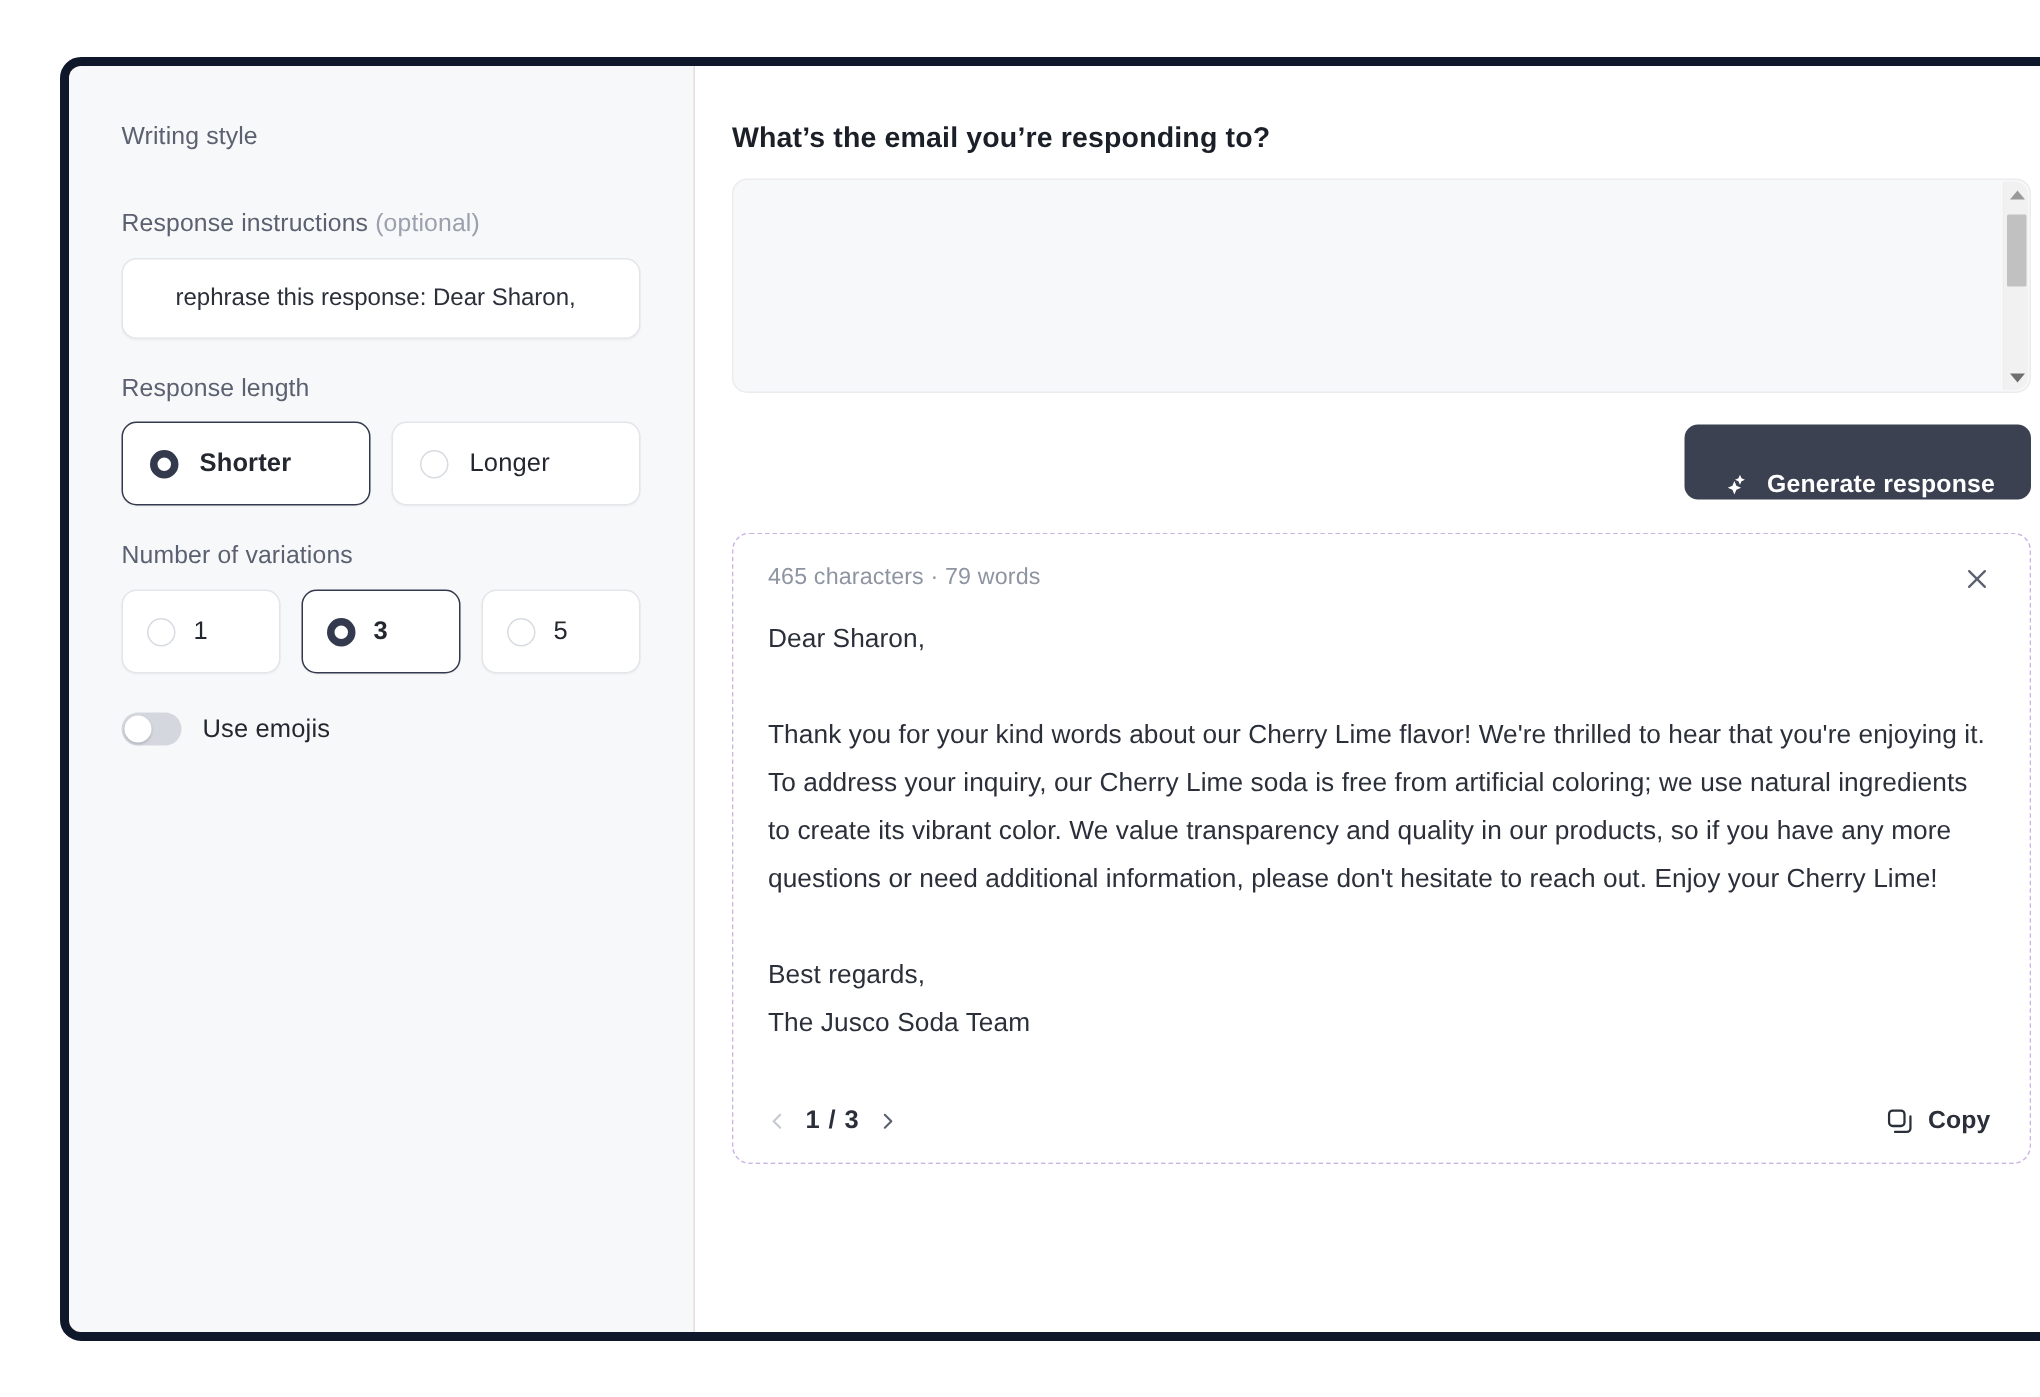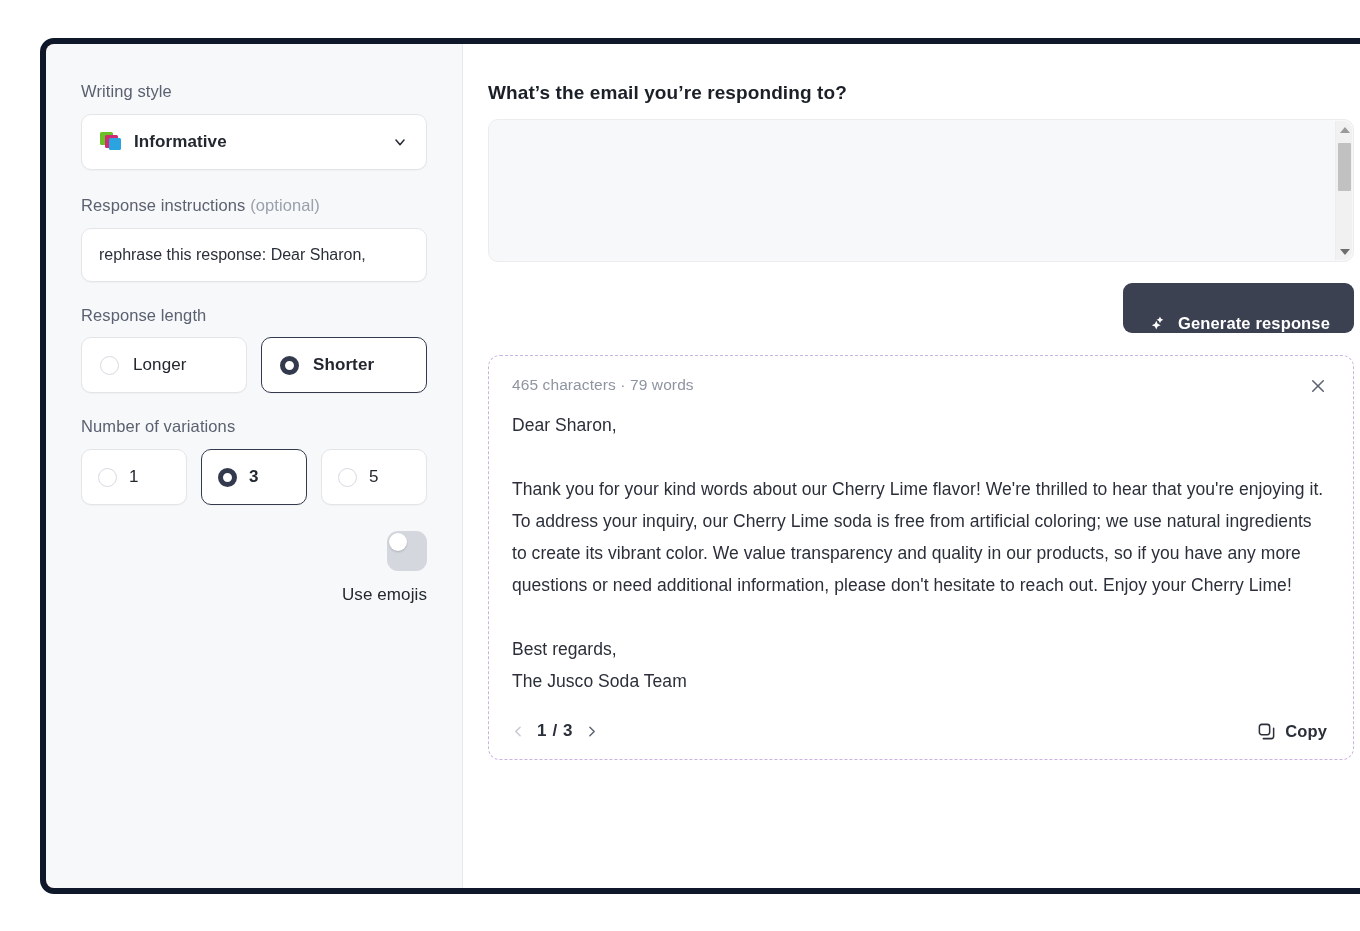--- a/index.html
+++ b/index.html
@@ -69,21 +69,21 @@
   .spacer-24 { height: 26px; }
   .spacer-22 { height: 24px; }
   .spacer-20 { height: 24px; }
 
   .text-input {
     height: 54px;
     background: #ffffff;
     border: 1px solid #e3e5e9;
     border-radius: 10px;
     display: flex; align-items: center;
-    padding: 0 17px;
+    padding: 0 35px;
     font-size: 16px;
     color: #2b2f3a;
     overflow: hidden;
     white-space: nowrap;
     box-shadow: 0 1px 1px rgba(16,24,40,0.03);
     cursor: text;
     text-align: center;
   }
 
   .seg-row { display: flex; gap: 14px; }
@@ -106,21 +106,21 @@
     flex: 0 0 19px; position: relative;
   }
   .seg.selected .radio {
     border: 5.5px solid #343a4d; background: #ffffff;
   }
   .seg .seg-text { font-size: 17px; color: #23272f; font-weight: 400; letter-spacing: .1px; }
   .seg.selected .seg-text { font-weight: 600; }
 
   .seg-row.num .seg { padding: 0 16px; gap: 12px; }
 
-  .toggle-row { display: flex; align-items: flex-end; gap: 14px; flex-direction: column; }
+  .toggle-row { display: flex; align-items: center; gap: 14px; }
   .toggle {
     width: 40px; height: 22px; border-radius: 11px;
     background: #d4d7dd; position: relative; flex: 0 0 40px;
     cursor: pointer;
   }
   .toggle .knob {
     position: absolute; left: 2px; top: 2px;
     width: 18px; height: 18px; border-radius: 50%;
     background: #ffffff;
     box-shadow: 0 1px 2px rgba(16,24,40,0.2);
@@ -225,21 +225,21 @@
   .result-body {
     margin-top: 14px;
     font-size: 17.5px;
     line-height: 32px;
     color: #2b2f3a;
     white-space: pre-wrap;
     letter-spacing: .05px;
   }
   .result-foot {
     display: flex; align-items: center; justify-content: space-between;
-    margin-top: 24px;
+    margin-top: 40px;
   }
   .pager { display: flex; align-items: center; gap: 12px; }
   .pager .chev { width: 13px; height: 13px; cursor: pointer; }
   .pager .chev.prev { color: #c5c8d0; }
   .pager .chev.next { color: #5b6170; }
   .pager-count {
     font-size: 17px; font-weight: 700; color: #2b2f3a; letter-spacing: .6px;
   }
   .copy-btn {
     display: inline-flex; align-items: center; gap: 9px;
@@ -254,55 +254,44 @@
 <body>
 
 <div class="app-card">
 
   <aside class="sidebar">
 
     <div class="field-label">
       <span>Writing style</span>
     </div>
 
-    <div class="select-box">
-      <span class="style-icon">
-        <i class="sq-green"></i>
-          <i class="sq-magenta"></i>
-          <i class="sq-blue"></i>
-      </span>
-      <span class="select-label">Informative</span>
-      <svg class="chev-down" viewBox="0 0 24 24" fill="none" stroke="currentColor" stroke-width="2.4" stroke-linecap="round" stroke-linejoin="round">
-        <polyline points="6 9 12 16 18 9"></polyline>
-      </svg>
-    </div>
 
     <div class="spacer-24"></div>
 
     <div class="field-label">
       <span>Response instructions</span>
       <span class="optional">(optional)</span>
     </div>
 
     <div class="text-input" title="Response instructions">rephrase this response: Dear Sharon,</div>
 
     <div class="spacer-22"></div>
 
     <div class="field-label">
       <span>Response length</span>
     </div>
 
     <div class="seg-row">
+      <div class="seg selected">
+        <span class="radio"></span>
+        <span class="seg-text">Shorter</span>
+      </div>
       <div class="seg">
         <span class="radio"></span>
         <span class="seg-text">Longer</span>
-      </div>
-      <div class="seg selected">
-        <span class="radio"></span>
-        <span class="seg-text">Shorter</span>
       </div>
     </div>
 
     <div class="spacer-20"></div>
 
     <div class="field-label">
       <span>Number of variations</span>
     </div>
 
     <div class="seg-row num">

